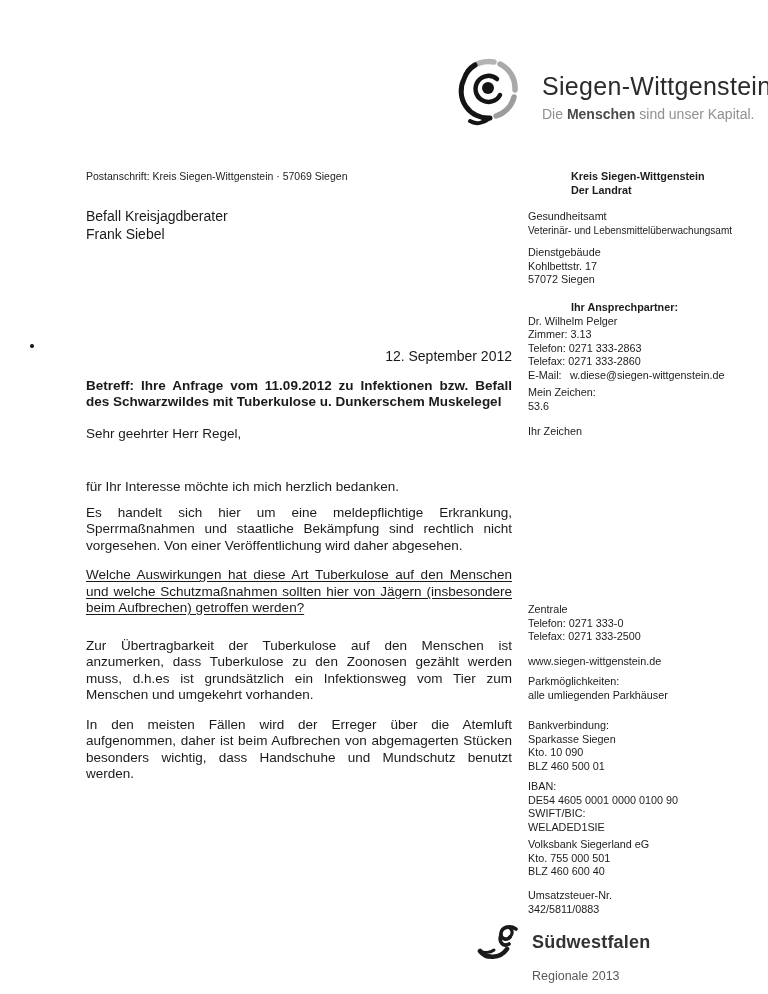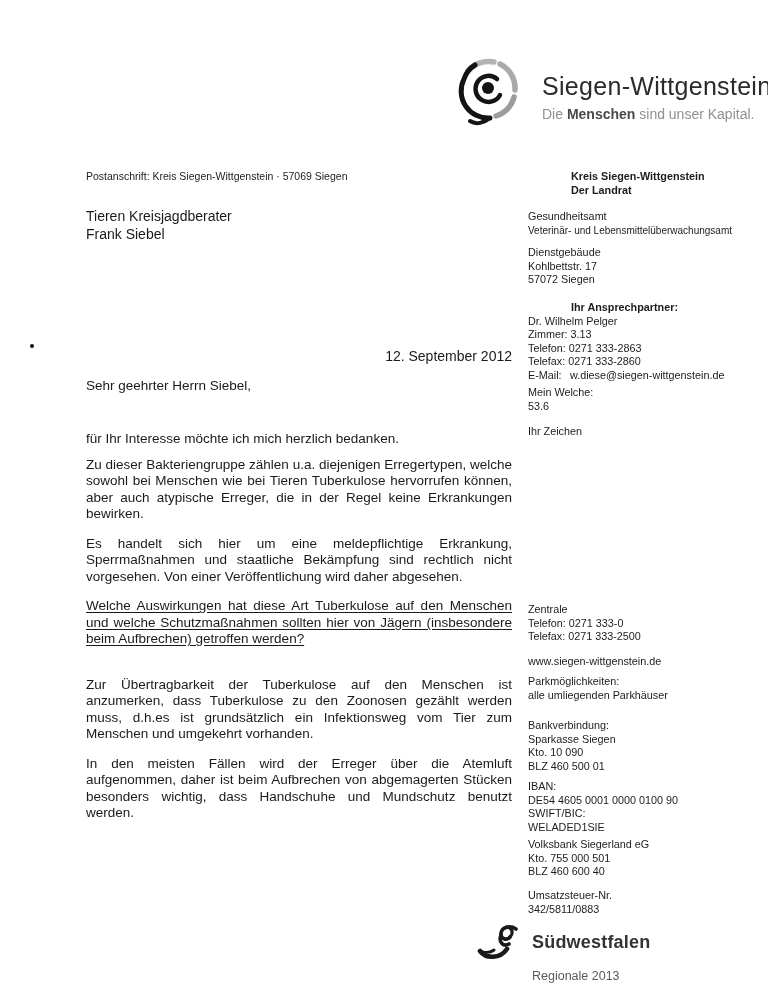--- a/index.html
+++ b/index.html
@@ -21,21 +21,21 @@
   .recipient { position:absolute; left:86px; top:208px; font-size:14px; line-height:17.5px; }
   .fold-dot { position:absolute; left:30px; top:344px; width:4px; height:4px; background:#111; border-radius:50%; }
 
   
   .main { position:absolute; left:86px; top:348px; width:426px; font-size:13.5px; line-height:16.5px; }
   .date-line { text-align:right; font-size:14px; margin:0 0 13px 0; }
   .subject { font-weight:bold; text-align:justify; margin:0 0 15px 0; }
   .salutation { margin:0 0 16px 0; }
   .para { text-align:justify; margin:0 0 13px 0; }
   .para.first { margin-bottom:9px;margin-top:37px; }
-  .para.underlined { text-decoration:underline; text-underline-offset:2px; margin-bottom:29px; }
+  .para.underlined { text-decoration:underline; text-underline-offset:2px; margin-bottom:21px; }
   .para.gap-before { margin-top:9px; }
 
   
   .sidebar { position:absolute; left:528px; top:170px; width:226px; font-size:10.8px; line-height:13.5px; color:#1c1c1c; }
   .sb { position:absolute; left:0; width:226px; }
   .sb .bold { font-weight:bold;padding-left:43px; }
   .sb .small { font-size:10px; }
   .email-row { white-space:nowrap; }
   .email-label { display:inline-block; min-width:42px; }
 
@@ -66,31 +66,31 @@
     </svg>
     <div class="logo-textcol">
       <div class="logo-name">Siegen-Wittgenstein</div>
       <div class="logo-tagline"><span>Die </span><span class="tag-bold">Menschen</span><span> sind unser Kapital.</span></div>
     </div>
   </div>
 
   <div class="sender-line">Postanschrift: Kreis Siegen-Wittgenstein · 57069 Siegen</div>
 
   <div class="recipient">
-    <div>Tieren Kreisjagdberater</div>
+    <div>Befall Kreisjagdberater</div>
     <div>Frank Siebel</div>
   </div>
 
   <div class="fold-dot"></div>
 
   <div class="main">
     <div class="date-line">12. September 2012</div>
-    <div class="salutation">Sehr geehrter Herrn Siebel,</div>
+    <div class="subject">Betreff: Ihre Anfrage vom 11.09.2012 zu Infektionen bzw. Befall des Schwarzwildes mit Tuberkulose u. Dunkerschem Muskelegel</div>
+    <div class="salutation">Sehr geehrter Herr Regel,</div>
     <div class="para first">für Ihr Interesse möchte ich mich herzlich bedanken.</div>
-    <div class="para gap-before">Zu dieser Bakteriengruppe zählen u.a. diejenigen Erregertypen, welche sowohl bei Menschen wie bei Tieren Tuberkulose hervorrufen können, aber auch atypische Erreger, die in der Regel keine Erkrankungen bewirken.</div>
     <div class="para gap-before">Es handelt sich hier um eine meldepflichtige Erkrankung, Sperrmaßnahmen und staatliche Bekämpfung sind rechtlich nicht vorgesehen. Von einer Veröffentlichung wird daher abgesehen.</div>
     <div class="para underlined gap-before">Welche Auswirkungen hat diese Art Tuberkulose auf den Menschen und welche Schutzmaßnahmen sollten hier von Jägern (insbesondere beim Aufbrechen) getroffen werden?</div>
     <div class="para gap-before">Zur Übertragbarkeit der Tuberkulose auf den Menschen ist anzumerken, dass Tuberkulose zu den Zoonosen gezählt werden muss, d.h.es ist grundsätzlich ein Infektionsweg vom Tier zum Menschen und umgekehrt vorhanden.</div>
     <div class="para gap-before">In den meisten Fällen wird der Erreger über die Atemluft aufgenommen, daher ist beim Aufbrechen von abgemagerten Stücken besonders wichtig, dass Handschuhe und Mundschutz benutzt werden.</div>
   </div>
 
   <div class="sidebar">
 
     <div class="sb" style="top:0px">
       <div class="bold">Kreis Siegen-Wittgenstein</div>
@@ -111,21 +111,21 @@
     <div class="sb" style="top:131px">
       <div class="bold">Ihr Ansprechpartner:</div>
       <div>Dr. Wilhelm Pelger</div>
       <div>Zimmer: 3.13</div>
       <div>Telefon: 0271 333-2863</div>
       <div>Telefax: 0271 333-2860</div>
       <div class="email-row"><span class="email-label">E-Mail:</span><span>w.diese@siegen-wittgenstein.de</span></div>
     </div>
 
     <div class="sb" style="top:216px">
-      <div>Mein Welche:</div>
+      <div>Mein Zeichen:</div>
       <div>53.6</div>
     </div>
 
     <div class="sb" style="top:255px">
       <div>Ihr Zeichen</div>
     </div>
 
     <div class="sb" style="top:433px">
       <div>Zentrale</div>
       <div>Telefon: 0271 333-0</div>

